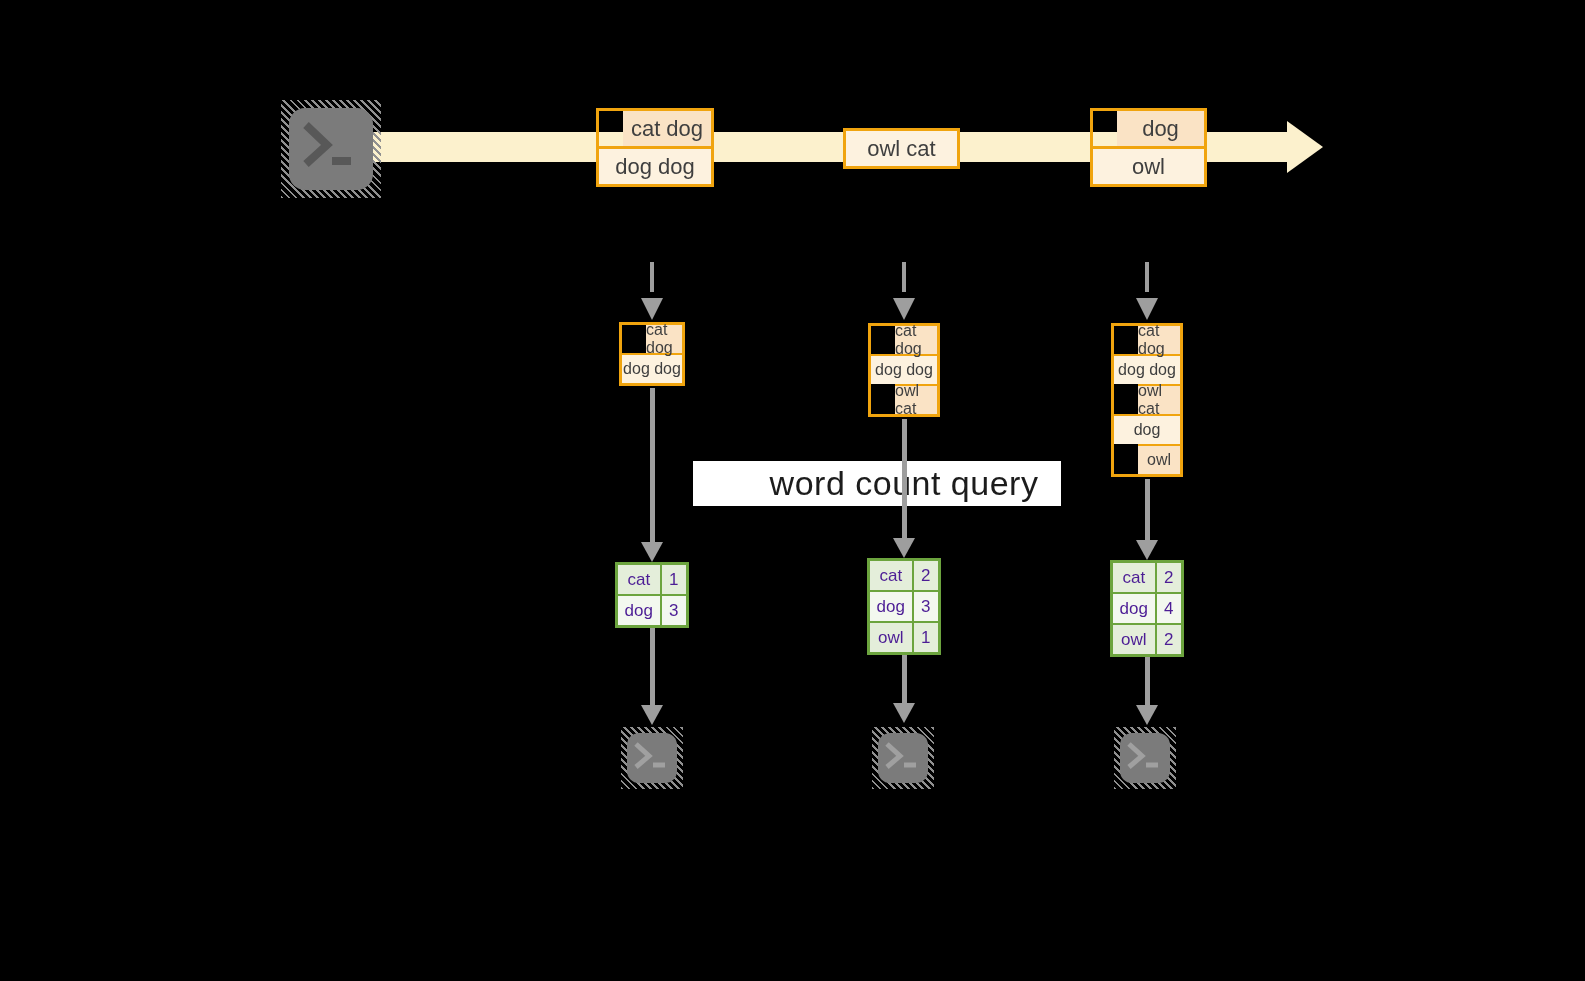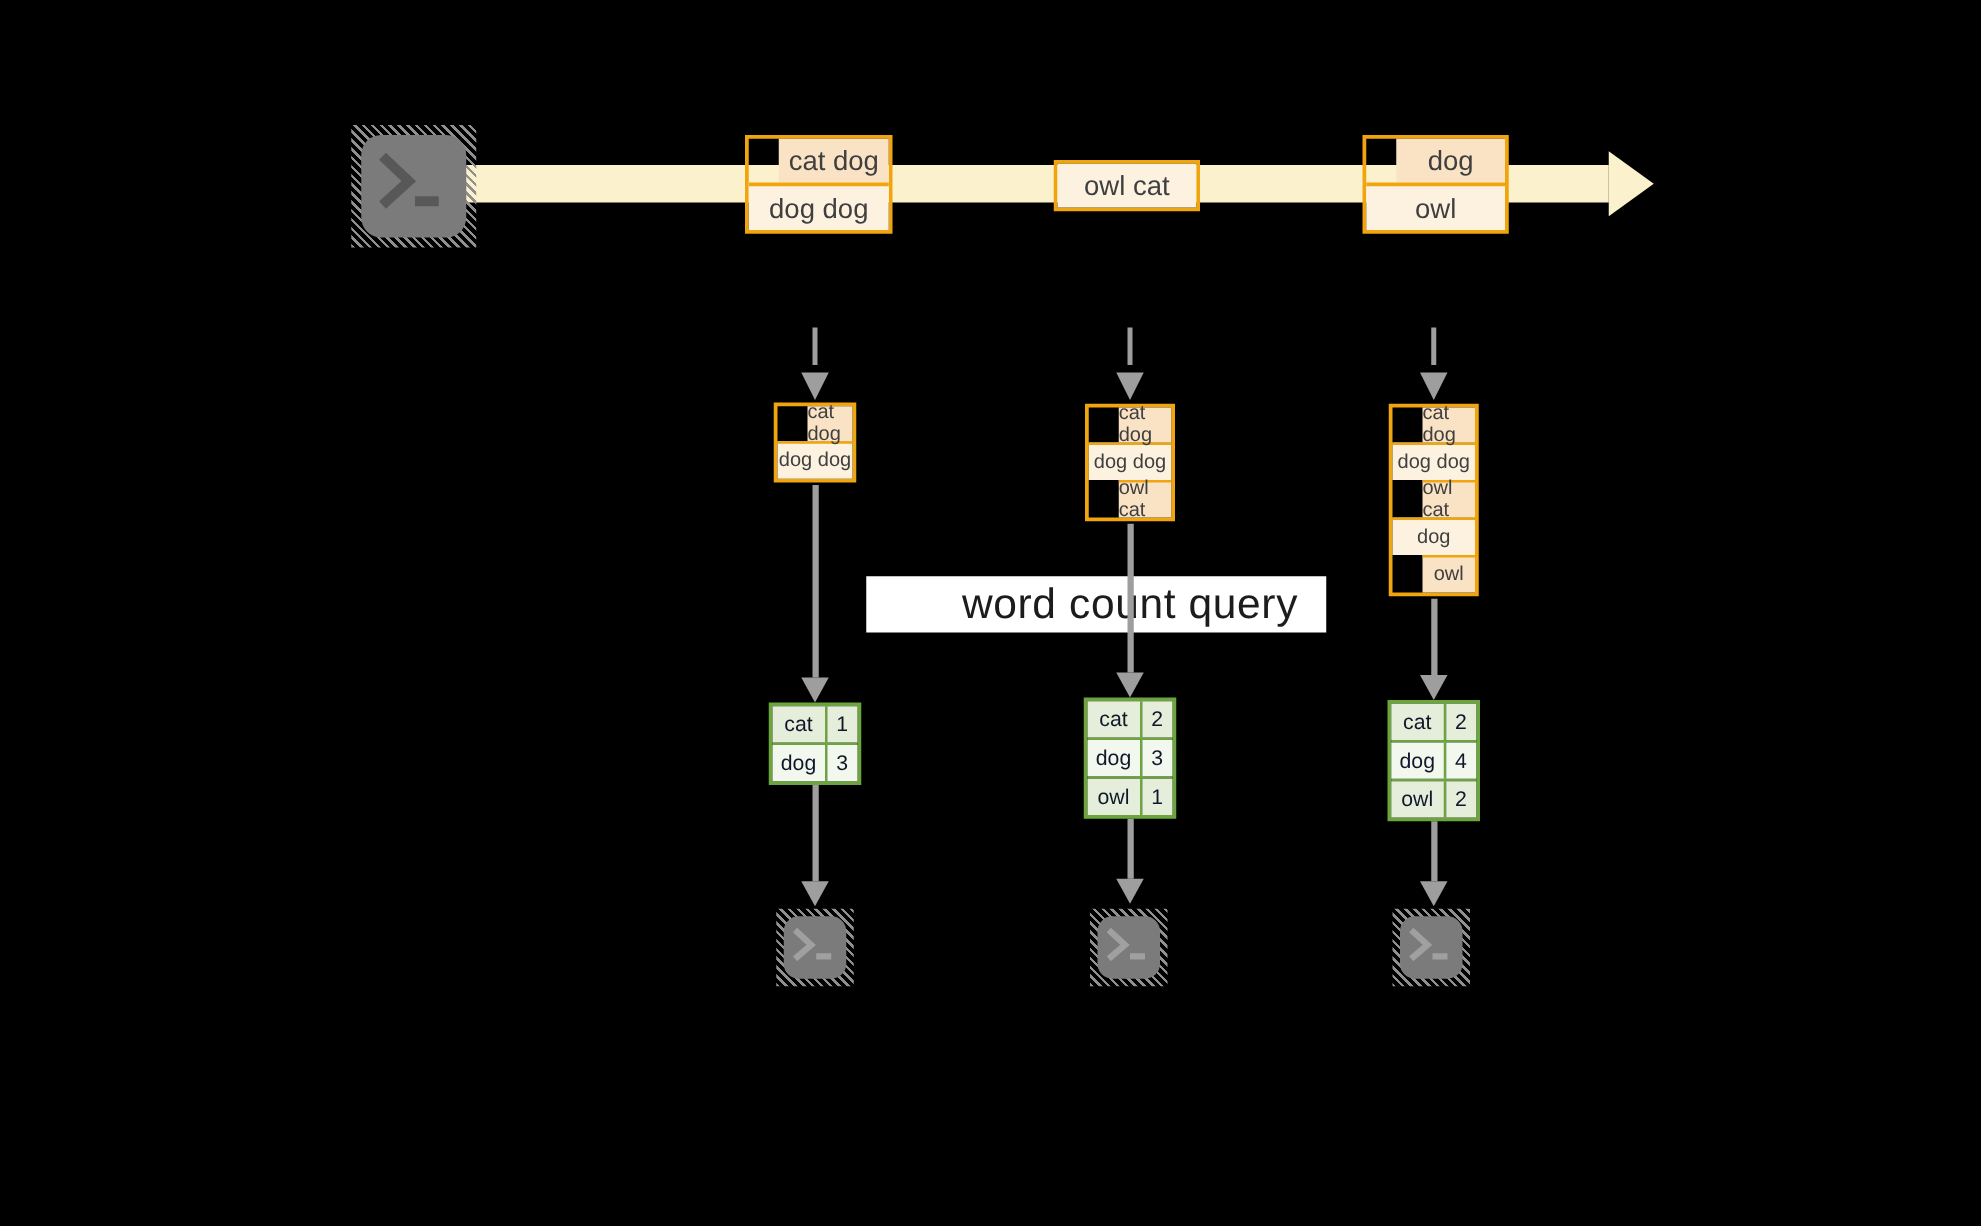--- a/index.html
+++ b/index.html
@@ -42,21 +42,21 @@
 
   
   .query-band{background:#fff;z-index:2;}
   .query-text{z-index:2;color:#1C1C1C;font-size:34px;font-weight:300;letter-spacing:.5px;
               display:flex;align-items:center;justify-content:center;}
 
   
   .gtable{border:3px solid var(--green);z-index:6;}
   .grow{display:flex;height:29px;}
   .grow + .grow{border-top:2px solid var(--green);}
-  .gcell{display:flex;align-items:center;justify-content:center;font-size:17px;color:#0f172a;}
+  .gcell{display:flex;align-items:center;justify-content:center;font-size:17px;color:#4c1d95;}
   .gword{flex:1.7;border-right:2px solid var(--green);}
   .gval{flex:1;}
   .ga .gcell{background:var(--green-a);}
   .gb .gcell{background:var(--green-b);}
 
   
   .term-outer{background:repeating-linear-gradient(45deg,#909090 0 2px,transparent 2px 5px);z-index:4;}
   .term-inner{position:absolute;background:#7B7B7B;}
   .term-big .term-inner{left:8px;top:8px;right:8px;bottom:8px;border-radius:16px;}
   .term-sm .term-inner{left:6px;top:6px;right:6px;bottom:6px;border-radius:12px;}

